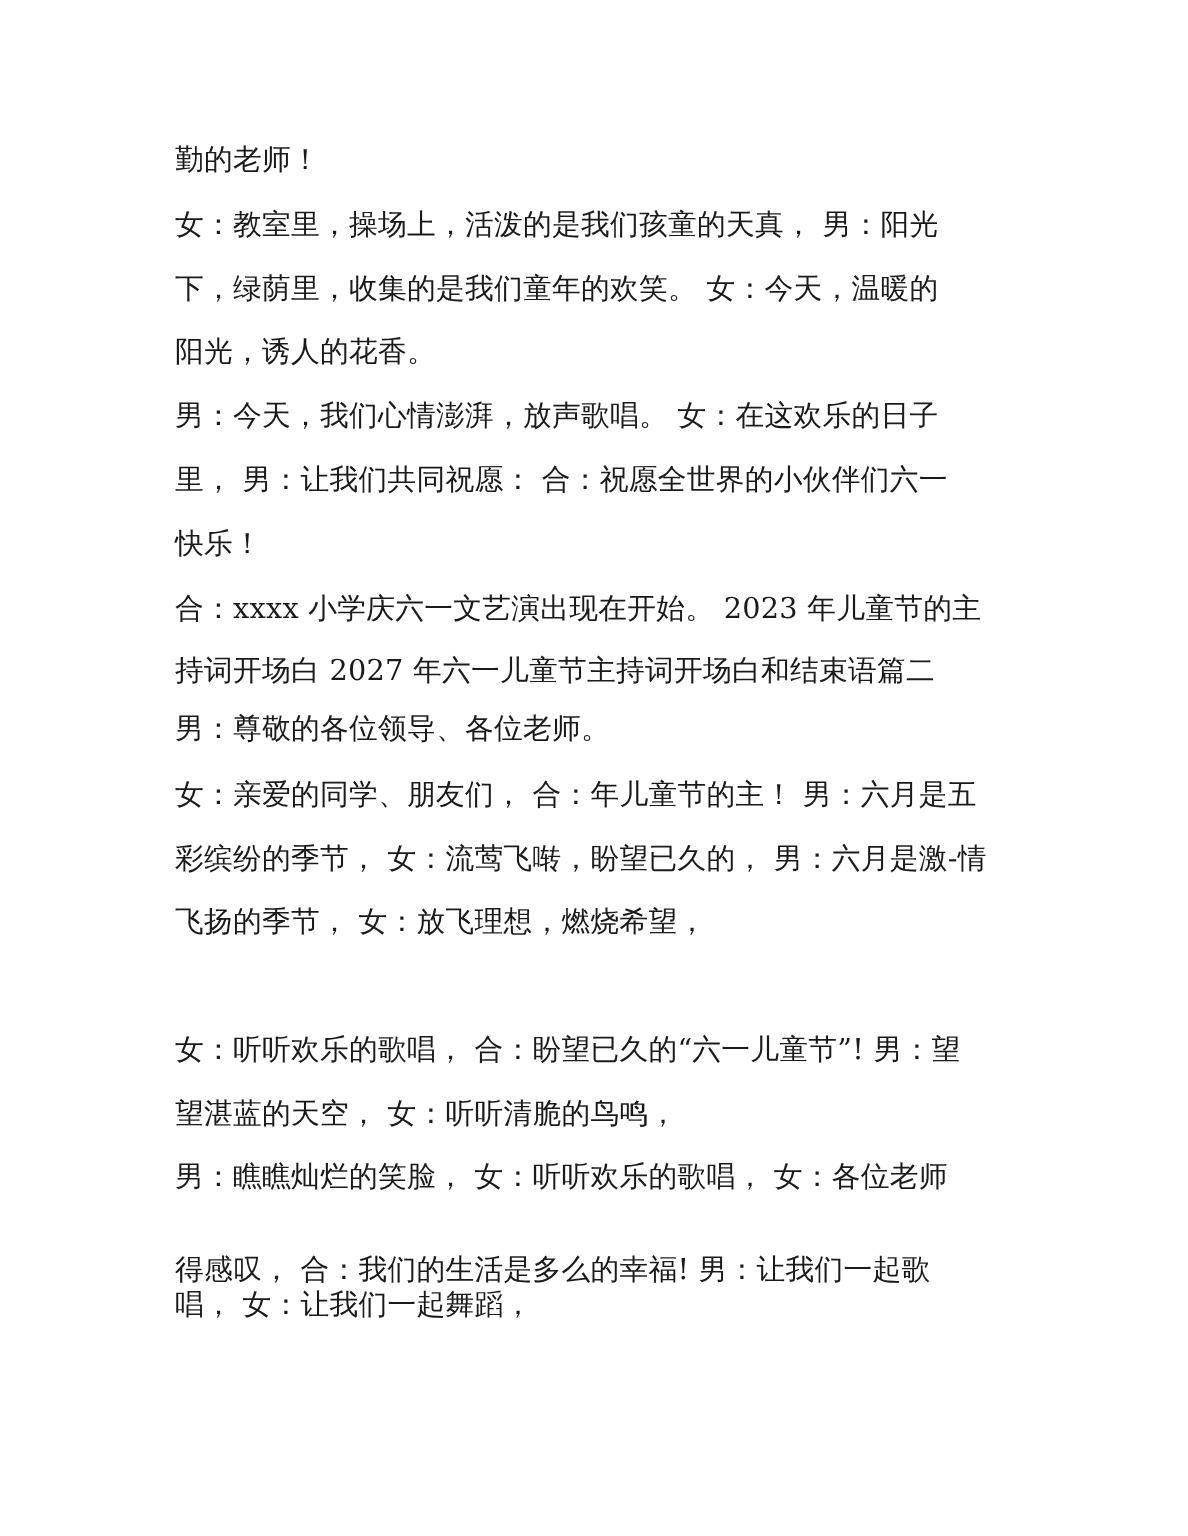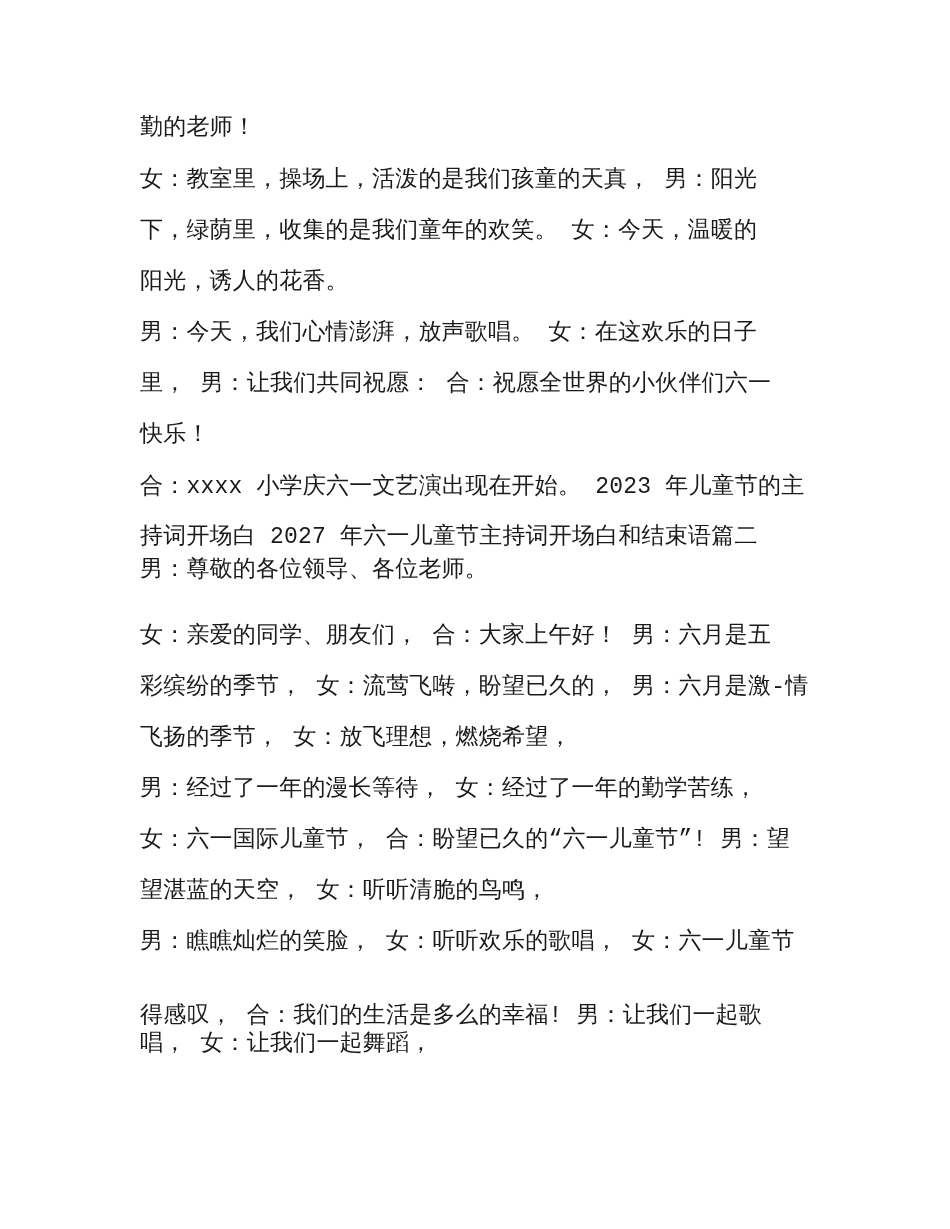--- a/index.html
+++ b/index.html
@@ -24,39 +24,37 @@
       background: #ffffff;
     }
     .line {
       position: absolute;
       left: 140px;
       width: 680px;
       font-size: 23px;
       line-height: 30px;
       white-space: nowrap;
       letter-spacing: 0.2px;
-      font-family: Liberation Mono, monospace;
     }
   </style>
 </head>
 <body>
 
 <div class="page">
   <div class="line" style="top:113px">勤的老师！</div>
   <div class="line" style="top:165px">女：教室里，操场上，活泼的是我们孩童的天真， 男：阳光</div>
   <div class="line" style="top:216px">下，绿荫里，收集的是我们童年的欢笑。 女：今天，温暖的</div>
   <div class="line" style="top:267px">阳光，诱人的花香。</div>
   <div class="line" style="top:369px">里， 男：让我们共同祝愿： 合：祝愿全世界的小伙伴们六一</div>
   <div class="line" style="top:318px">男：今天，我们心情澎湃，放声歌唱。 女：在这欢乐的日子</div>
   <div class="line" style="top:420px">快乐！</div>
   <div class="line" style="top:472px">合：xxxx 小学庆六一文艺演出现在开始。 2023 年儿童节的主</div>
   <div class="line" style="top:522px">持词开场白 2027 年六一儿童节主持词开场白和结束语篇二</div>
-  <div class="line" style="top:555px">男：尊敬的各位领导、各位老师。</div>
-  <div class="line" style="top:621px">女：亲爱的同学、朋友们， 合：大家上午好！ 男：六月是五</div>
+  <div class="line" style="top:568px">男：尊敬的各位领导、各位老师。</div>
+  <div class="line" style="top:621px">女：亲爱的同学、朋友们， 合：年儿童节的主！ 男：六月是五</div>
   <div class="line" style="top:672px">彩缤纷的季节， 女：流莺飞啭，盼望已久的， 男：六月是激-情</div>
   <div class="line" style="top:723px">飞扬的季节， 女：放飞理想，燃烧希望，</div>
-  <div class="line" style="top:774px">男：经过了一年的漫长等待， 女：经过了一年的勤学苦练，</div>
-  <div class="line" style="top:825px">女：六一国际儿童节， 合：盼望已久的“六一儿童节”! 男：望</div>
+  <div class="line" style="top:825px">女：听听欢乐的歌唱， 合：盼望已久的“六一儿童节”! 男：望</div>
   <div class="line" style="top:876px">望湛蓝的天空， 女：听听清脆的鸟鸣，</div>
-  <div class="line" style="top:927px">男：瞧瞧灿烂的笑脸， 女：听听欢乐的歌唱， 女：六一儿童节</div>
+  <div class="line" style="top:927px">男：瞧瞧灿烂的笑脸， 女：听听欢乐的歌唱， 女：各位老师</div>
   <div class="line" style="top:1001px">得感叹， 合：我们的生活是多么的幸福! 男：让我们一起歌</div>
   <div class="line" style="top:1029px">唱， 女：让我们一起舞蹈，</div>
 </div>
 
 </body></html>

